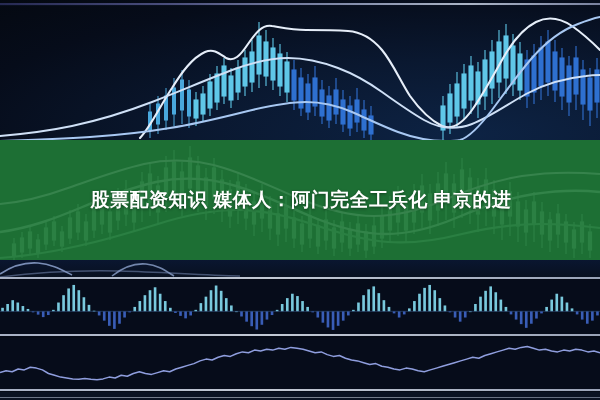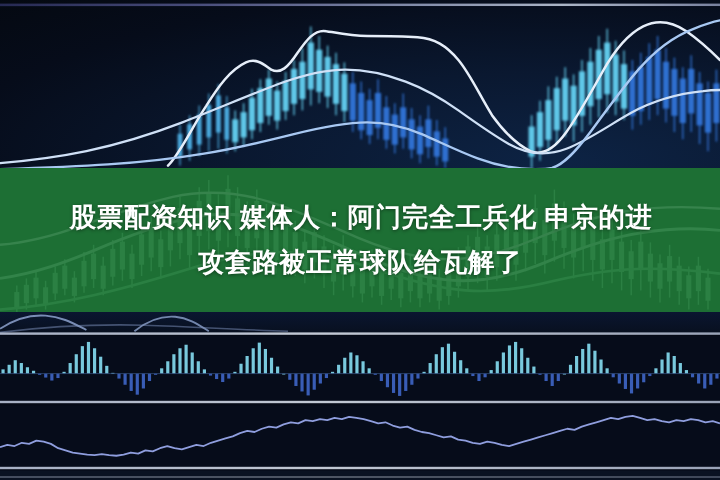--- a/index.html
+++ b/index.html
@@ -31,21 +31,21 @@
   #banner-chart{position:absolute;left:0;top:-140px;width:600px;height:400px;opacity:.30;}
   #banner-wash{position:absolute;inset:0;background:rgba(29,112,52,.55);}
 
   #headline{
     position:absolute;left:0;top:0;width:600px;height:120px;
     display:flex;flex-direction:column;
     align-items:center;justify-content:center;
     gap:4px;
     color:#ffffff;
     font-weight:bold;
-    font-size:22px;
+    font-size:19px;
     line-height:34px;
     letter-spacing:.5px;
     text-shadow:0 1px 3px rgba(0,0,0,.45);
     white-space:nowrap;
   }
   #headline .line1{padding-left:2px;}
   #headline .line2{}
 
   
   #gap-panel{top:260px;height:18px;background:linear-gradient(to bottom,#0a1630,#08101f);}
@@ -390,21 +390,20 @@
                C488,228 514,224 540,224 C564,224 584,226 600,228"></path>
       <path fill="none" stroke="#d6ffe2" stroke-width="2" stroke-linejoin="round" d="M0,204 C24,202 46,196 68,188 C94,179 118,170 144,164
                C172,158 198,160 224,168 C250,176 274,188 298,198
                C324,209 348,216 374,216 C398,216 420,210 444,200
                C470,189 496,180 522,176 C548,172 576,172 600,174"></path>
     </svg>
     <div id="banner-wash"></div>
 
     <div id="headline">
       <div class="line1">股票配资知识 媒体人：阿门完全工兵化 申京的进</div>
-      <div class="line2">攻套路被正常球队给瓦解了</div>
     </div>
   </div>
 
   <div class="panel" id="gap-panel">
     <svg width="600" height="18" viewBox="0 0 600 18">
       <path fill="none" stroke="#9fb6e4" stroke-width="1.6" opacity=".75" d="M0,14 C12,6 24,2 38,3 C52,4 62,10 72,15"></path>
       <path fill="none" stroke="#9fb6e4" stroke-width="1.6" opacity=".7" d="M112,16 C122,8 134,3 146,4 C158,5 166,11 174,16"></path>
       <path fill="none" stroke="#7f93c0" stroke-width="1.3" opacity=".5" d="M0,17 C40,12 80,10 120,11 C160,12 200,15 240,16"></path>
     </svg>
   </div>

